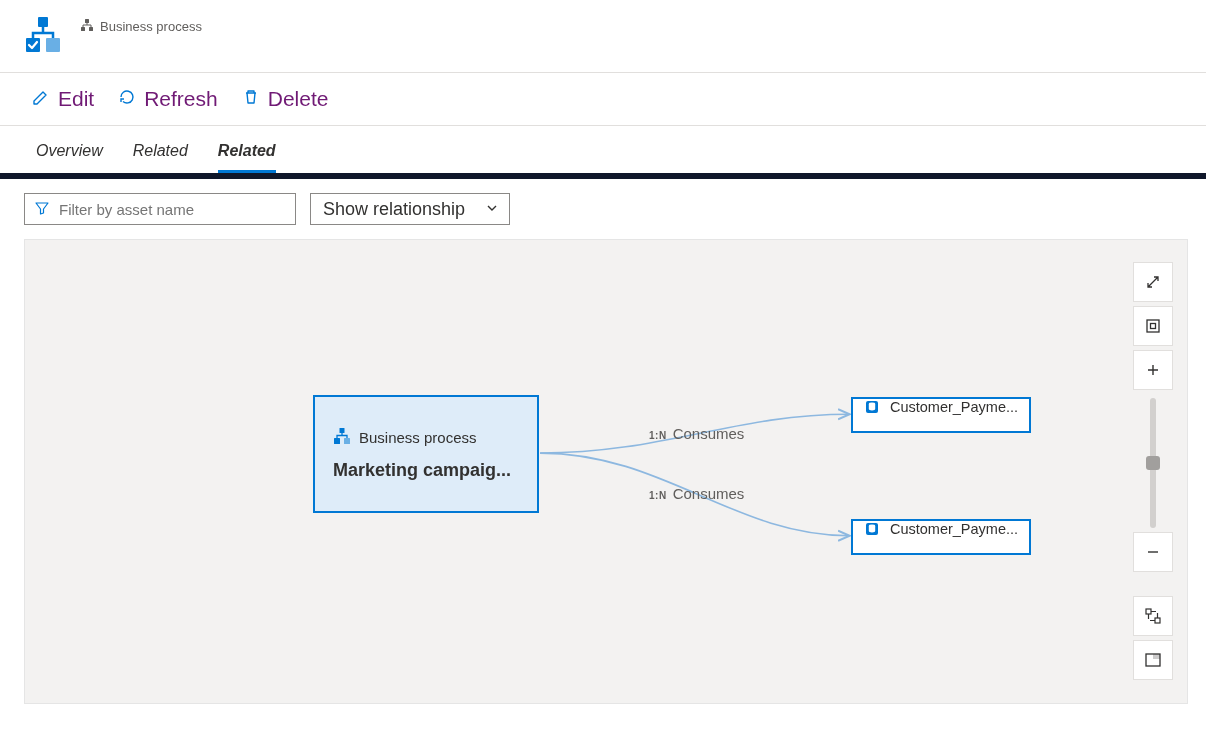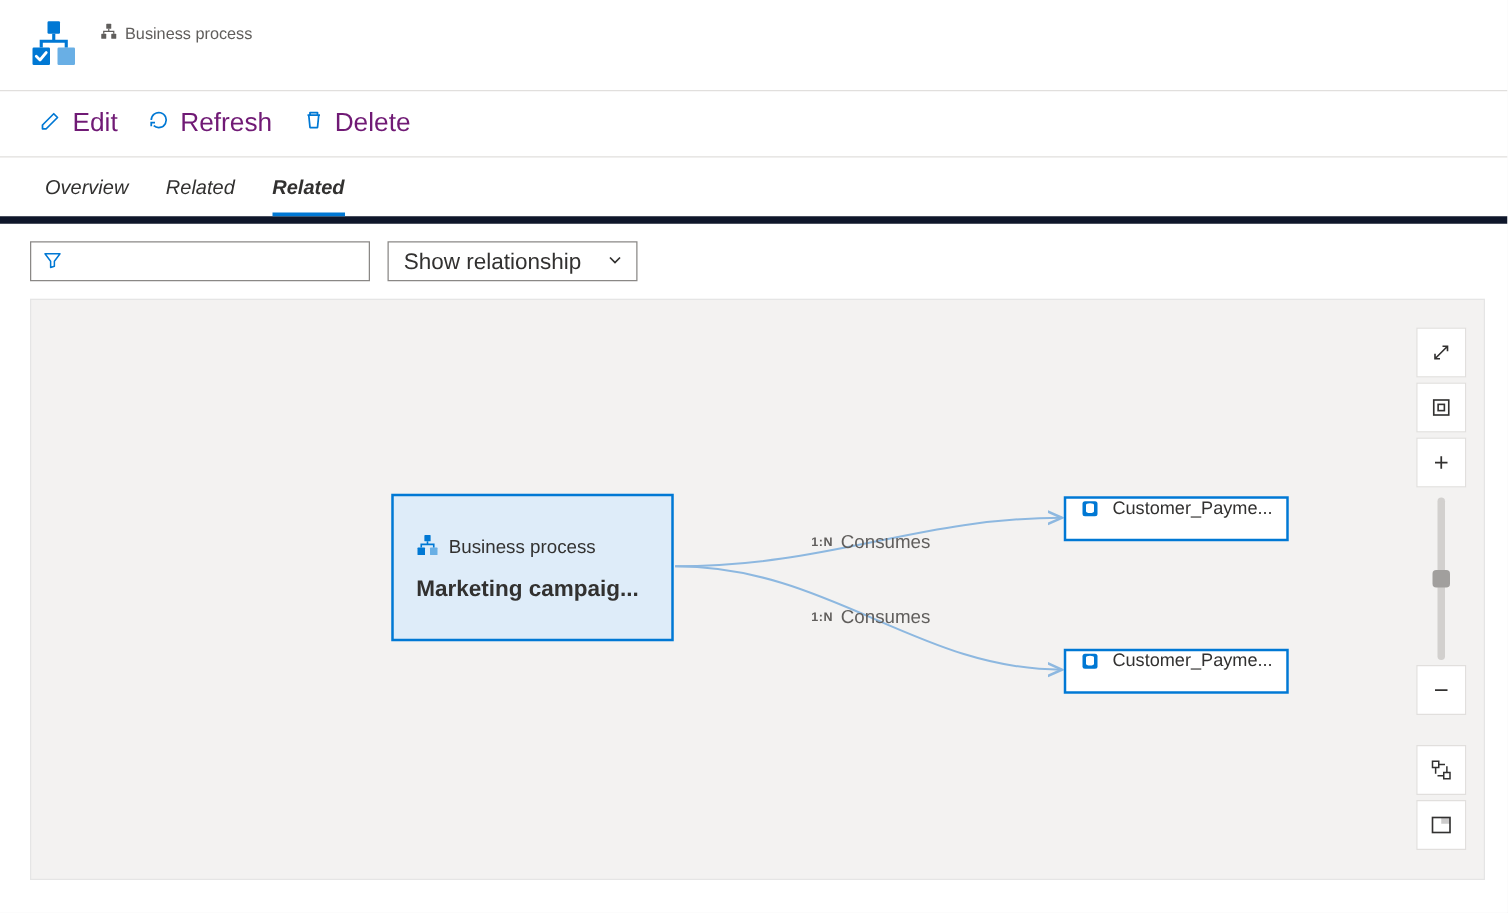--- a/index.html
+++ b/index.html
@@ -299,20 +299,21 @@
   <div class="tab active">Related</div>
 </div>
 
 <div class="filter-bar">
   <div class="filter-input">
     <span>
       <svg width="14" height="14" viewBox="0 0 14 14" fill="none">
         <path d="M1 2 h12 L8.5 8 v4 l-3 1 V8 Z" stroke="#0078d4" stroke-width="1.2" stroke-linejoin="round"></path>
       </svg>
     </span>
+    <input type="text" placeholder="Filter by asset name" style="">
   </div>
   <div class="rel-select">
     <span>Show relationship</span>
     <span>
       <svg width="14" height="14" viewBox="0 0 14 14" fill="none">
         <path d="M3 5 l4 4 l4 -4" stroke="#323130" stroke-width="1.4" fill="none"></path>
       </svg>
     </span>
   </div>
 </div>

